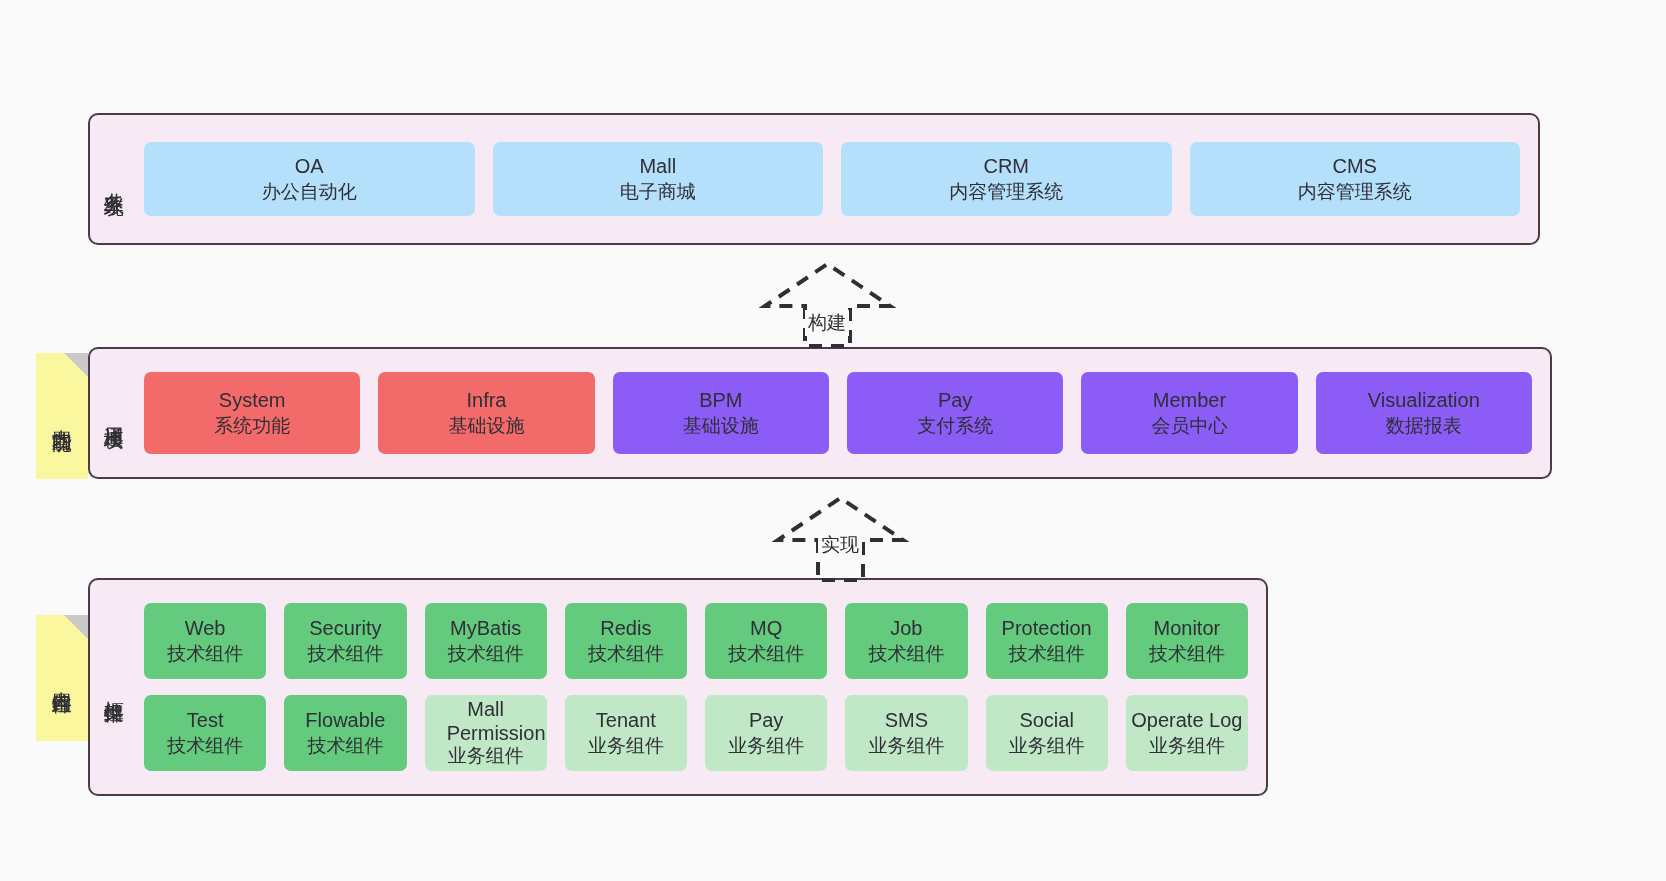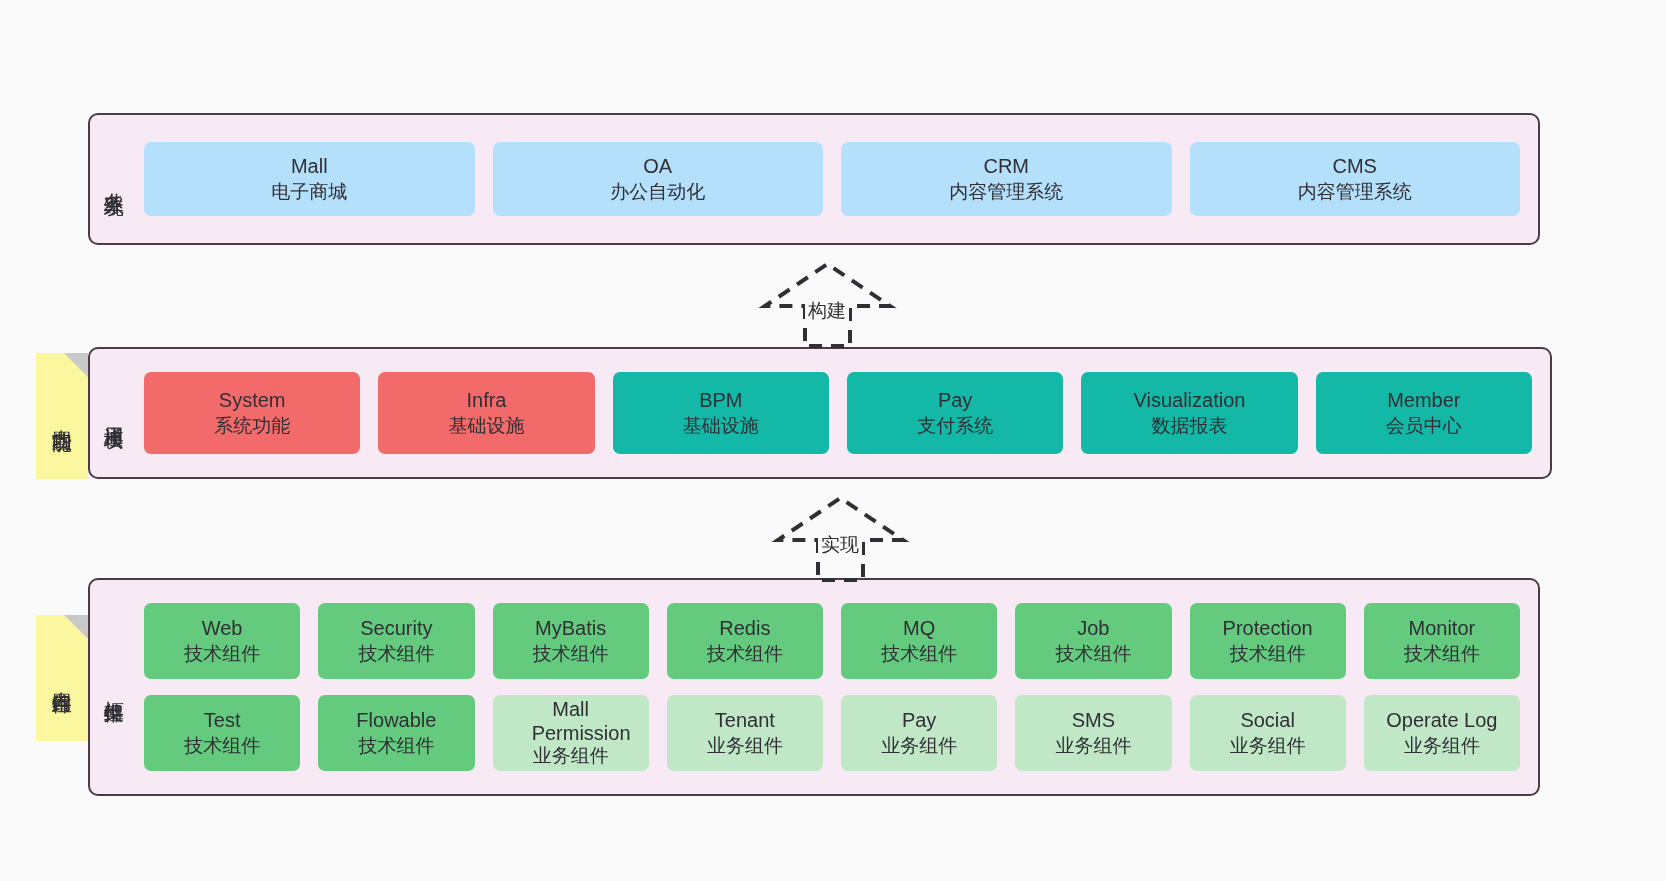--- a/index.html
+++ b/index.html
@@ -78,21 +78,21 @@
     font-size: 20px;
     color: #2f2f35;
   }
   .node .sub {
     font-size: 19px;
     color: #2f2f35;
   }
 
   .node.blue      { background: #b5e0fb; }
   .node.red       { background: #f26a6a; }
-  .node.pink      { background: #14b8a6; }
+  .node.pink      { background: #8b5cf6; }
   .node.green     { background: #64ca7e; }
   .node.lightgreen{ background: #c0e8c6; }
 
   
   .sticky {
     position: absolute;
     background: #fbf79e;
     box-sizing: border-box;
     display: flex;
     align-items: center;
@@ -133,44 +133,44 @@
 </head>
 <body>
 
 <div class="canvas">
 
   <div class="layer" style="left:88px; top:113px; width:1452px; height:132px;">
     <div class="layer-label">业务系统</div>
     <div class="layer-body">
       <div class="row" style="height:74px;">
         <div class="node blue">
+          <div class="title">OA</div>
+          <div class="sub">办公自动化</div>
+        </div>
+        <div class="node blue">
           <div class="title">Mall</div>
           <div class="sub">电子商城</div>
-        </div>
-        <div class="node blue">
-          <div class="title">OA</div>
-          <div class="sub">办公自动化</div>
         </div>
         <div class="node blue">
           <div class="title">CRM</div>
           <div class="sub">内容管理系统</div>
         </div>
         <div class="node blue">
           <div class="title">CMS</div>
           <div class="sub">内容管理系统</div>
         </div>
       </div>
     </div>
   </div>
 
   <div class="arrow" style="left:755px; top:258px; width:160px; height:90px;">
     <svg width="160" height="90" viewBox="0 0 160 90">
       <path d="M 50 48 L 50 88 L 95 88 L 95 48 L 135 48 L 72.5 6 L 10 48 Z" fill="none" stroke="#2f2f35" stroke-width="4" stroke-dasharray="13,9" stroke-linejoin="miter"></path>
     </svg>
-    <div class="arrow-label" style="left:50px; top:40px;">构建</div>
+    <div class="arrow-label" style="left:50px; top:52px;">构建</div>
   </div>
 
   <div class="sticky" style="left:36px; top:353px; width:52px; height:126px;">
     <span class="fold"></span>
     <span>内置功能</span>
   </div>
 
   <div class="layer" style="left:88px; top:347px; width:1464px; height:132px;">
     <div class="layer-label">通用模块</div>
     <div class="layer-body">
@@ -185,44 +185,44 @@
         </div>
         <div class="node pink">
           <div class="title">BPM</div>
           <div class="sub">基础设施</div>
         </div>
         <div class="node pink">
           <div class="title">Pay</div>
           <div class="sub">支付系统</div>
         </div>
         <div class="node pink">
+          <div class="title">Member</div>
+          <div class="sub">会员中心</div>
+        </div>
+        <div class="node pink">
           <div class="title">Visualization</div>
           <div class="sub">数据报表</div>
-        </div>
-        <div class="node pink">
-          <div class="title">Member</div>
-          <div class="sub">会员中心</div>
         </div>
       </div>
     </div>
   </div>
 
   <div class="arrow" style="left:768px; top:492px; width:160px; height:90px;">
     <svg width="160" height="90" viewBox="0 0 160 90">
       <path d="M 50 48 L 50 88 L 95 88 L 95 48 L 135 48 L 72.5 6 L 10 48 Z" fill="none" stroke="#2f2f35" stroke-width="4" stroke-dasharray="13,9" stroke-linejoin="miter"></path>
     </svg>
     <div class="arrow-label" style="left:50px; top:40px;">实现</div>
   </div>
 
   <div class="sticky" style="left:36px; top:615px; width:52px; height:126px;">
     <span class="fold"></span>
     <span>内置组件</span>
   </div>
 
-  <div class="layer" style="left:88px; top:578px; width:1452px; height:218px;">
+  <div class="layer" style="left:88px; top:578px; width:1180px; height:218px;">
     <div class="layer-label">框架组件</div>
     <div class="layer-body">
 
       <div class="row" style="height:76px;">
         <div class="node green">
           <div class="title">Web</div>
           <div class="sub">技术组件</div>
         </div>
         <div class="node green">
           <div class="title">Security</div>

